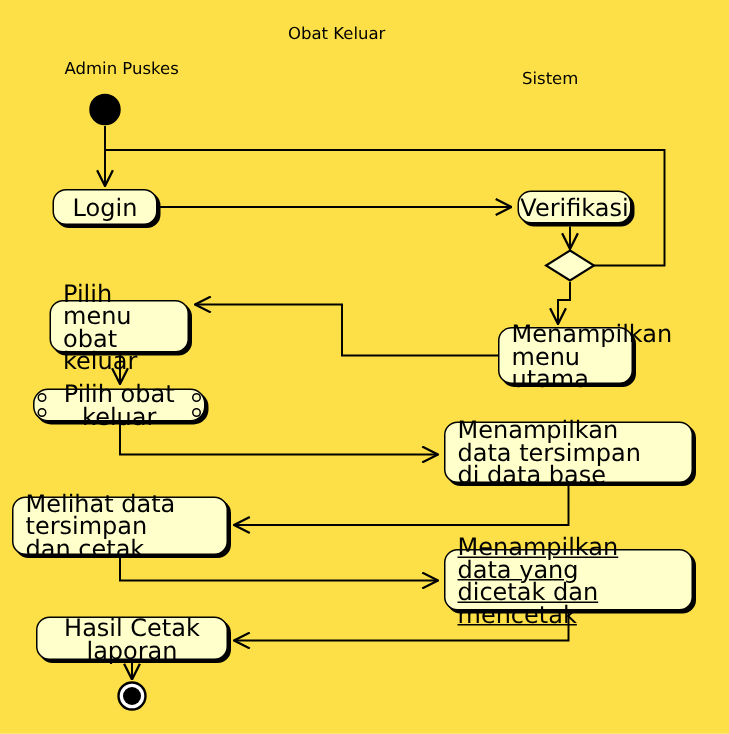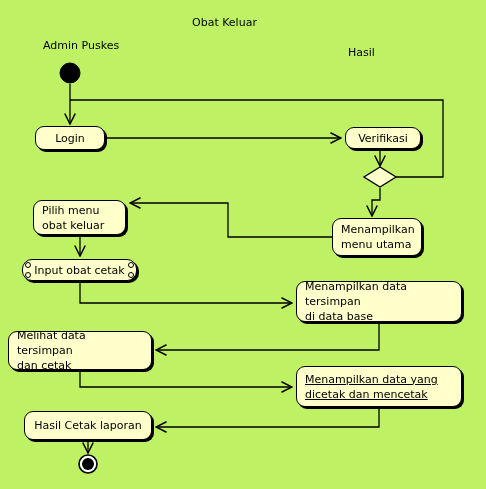--- a/index.html
+++ b/index.html
@@ -10,21 +10,21 @@
     width: 486px;
     height: 489px;
     background: #ffffff;
     font-family: "DejaVu Sans", sans-serif;
     overflow: hidden;
   }
   #diagram-canvas {
     position: relative;
     width: 486px;
     height: 489px;
-    background: #bef264;
+    background: #fde047;
   }
   #diagram-svg {
     position: absolute;
     left: 0;
     top: 0;
     width: 486px;
     height: 489px;
   }
   .swim-label {
     position: absolute;
@@ -33,21 +33,21 @@
     white-space: nowrap;
     line-height: 12px;
   }
   .node {
     position: absolute;
     box-sizing: border-box;
     background: #ffffcc;
     border: 1.6px solid #000000;
     border-radius: 9px;
     box-shadow: 2px 2px 0 0 #000000;
-    font-size: 11px;
+    font-size: 16px;
     line-height: 15px;
     color: #000000;
     padding: 4px 8px;
     display: flex;
     flex-direction: column;
     justify-content: center;
   }
   .node.centered {
     align-items: center;
     text-align: center;
@@ -116,42 +116,42 @@
     <circle cx="70" cy="73" r="10" fill="#000000" stroke="#000000" stroke-width="1"></circle>
 
     <polygon points="380,167 396,177 380,187 364,177" fill="#ffffcc" stroke="#000000" stroke-width="1.4"></polygon>
 
     <circle cx="88" cy="464" r="9" fill="#ffffff" stroke="#000000" stroke-width="1.6"></circle>
     <circle cx="88" cy="464" r="6" fill="#000000" stroke="none"></circle>
   </svg>
 
   <div class="swim-label" style="left:192px; top:17px;">Obat Keluar</div>
   <div class="swim-label" style="left:43px; top:40px;">Admin Puskes</div>
-  <div class="swim-label" style="left:348px; top:47px;">Hasil</div>
+  <div class="swim-label" style="left:348px; top:47px;">Sistem</div>
 
   <div class="node centered" style="left:35px; top:126px; width:70px; height:24px;">
     <span class="node-text">Login</span>
   </div>
 
   <div class="node centered" style="left:345px; top:127px; width:76px; height:22px;">
     <span class="node-text">Verifikasi</span>
   </div>
 
   <div class="node" style="left:332px; top:218px; width:90px; height:38px;">
     <span class="node-text">Menampilkan
 menu utama</span>
   </div>
 
   <div class="node" style="left:33px; top:186px; width:93px; height:35px;margin-top:14px;">
     <span class="node-text">Pilih menu
 obat keluar</span>
   </div>
 
   <div class="node centered selected" style="left:22px; top:259px; width:115px; height:22px;">
-    <span class="node-text">Input obat cetak</span>
+    <span class="node-text">Pilih obat keluar</span>
     <span class="handle tl"></span>
     <span class="handle tr"></span>
     <span class="handle bl"></span>
     <span class="handle br"></span>
   </div>
 
   <div class="node" style="left:296px; top:281px; width:166px; height:41px;">
     <span class="node-text">Menampilkan data tersimpan
 di data base</span>
   </div>

